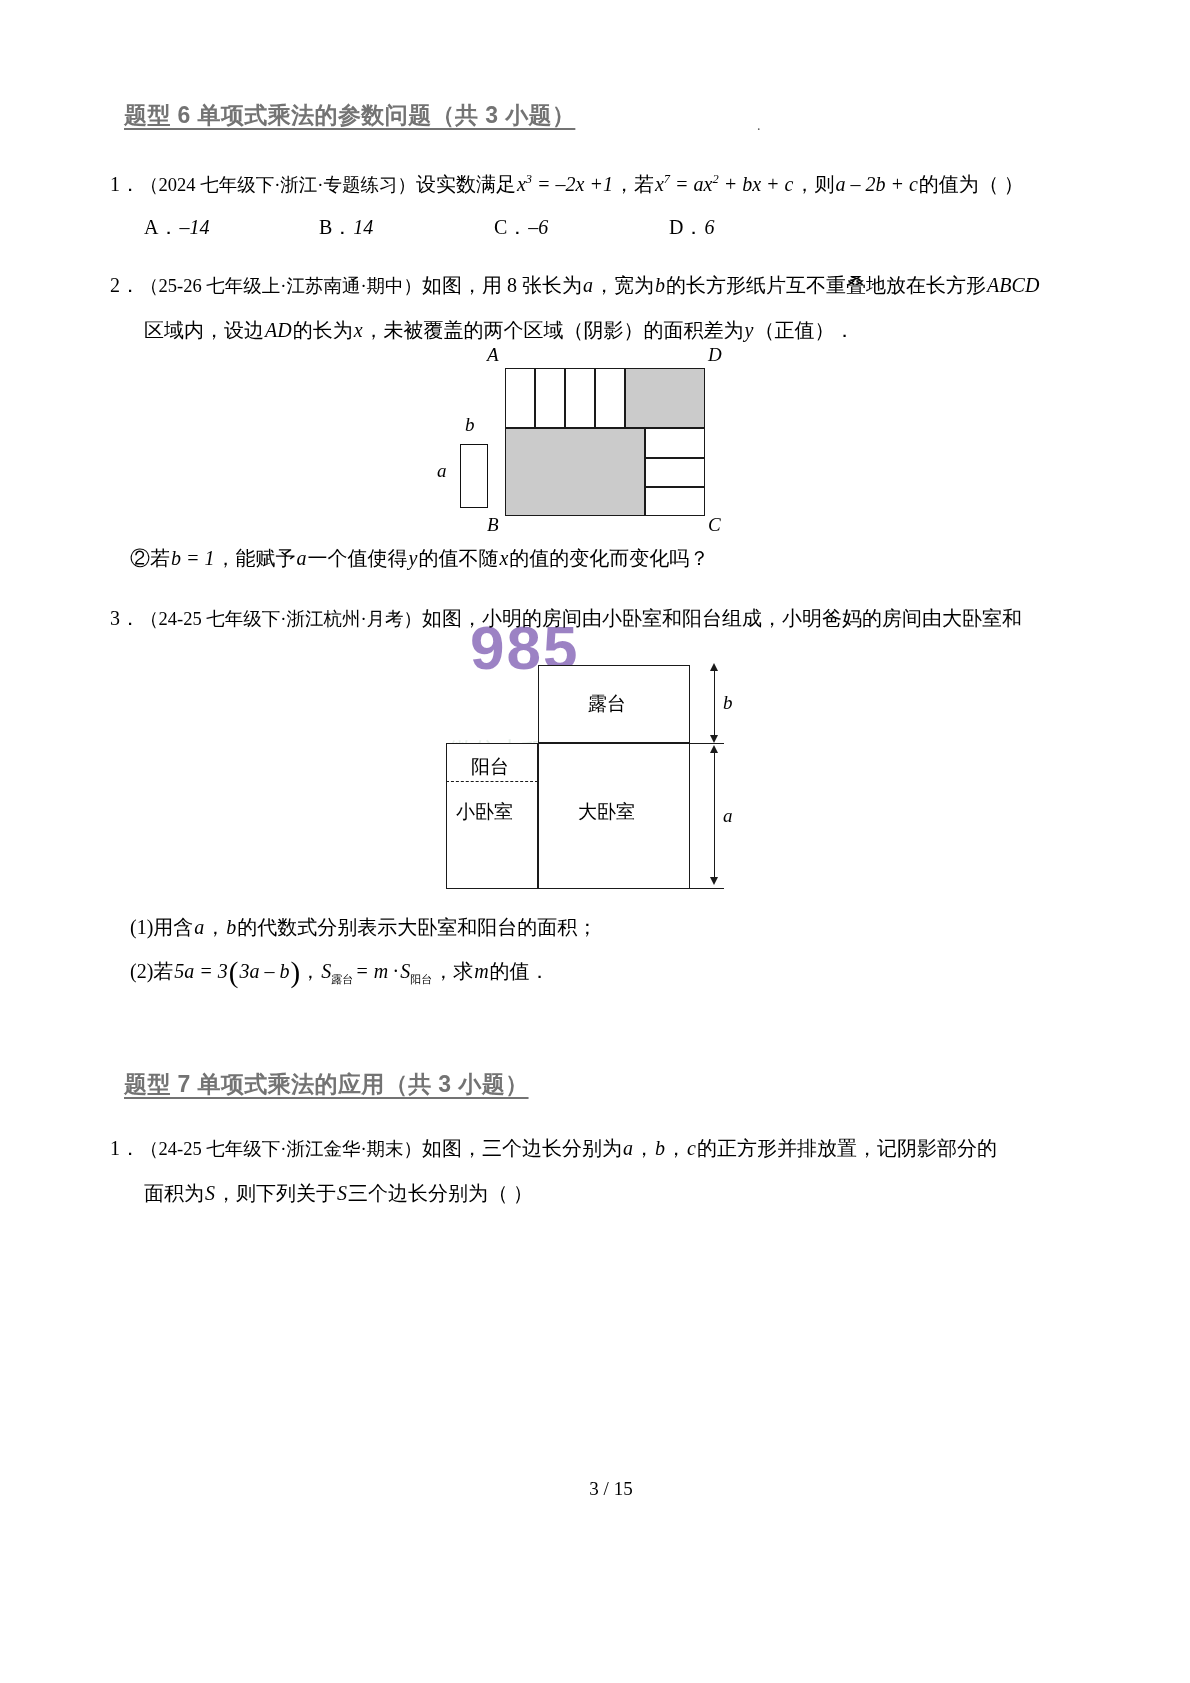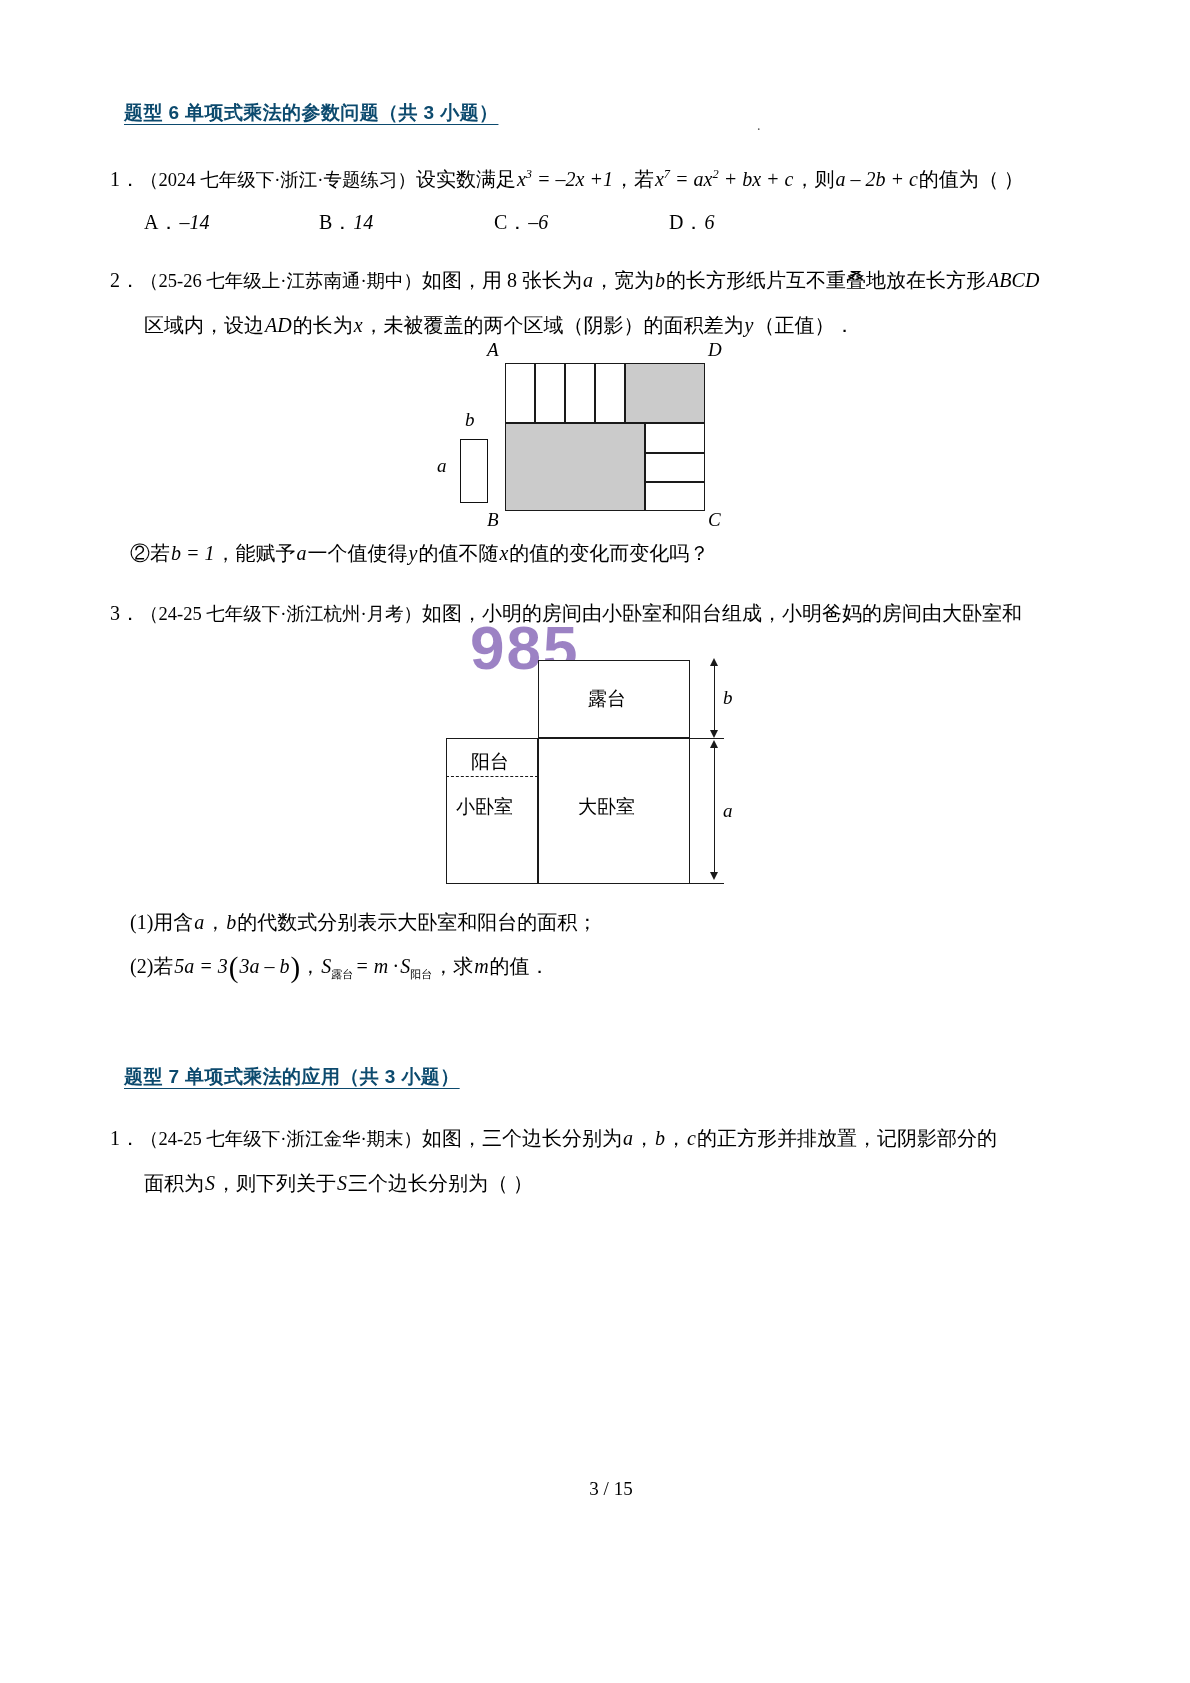--- a/index.html
+++ b/index.html
@@ -23,22 +23,22 @@
     position: absolute;
     left: 110px;
     top: 100px;
     width: 990px;
   }
 
   
   .section-heading {
     font-family: "Liberation Sans", "DejaVu Sans", sans-serif;
     font-weight: bold;
-    font-size: 19px;
-    color: #0c4a6e;
+    font-size: 23px;
+    color: #737373;
     text-decoration: underline;
     text-underline-offset: 5px;
     letter-spacing: 0.4px;
     margin: 0 0 26px 14px;
     display: inline-block;
   }
 
   
   .q {
     margin-bottom: 16px;

